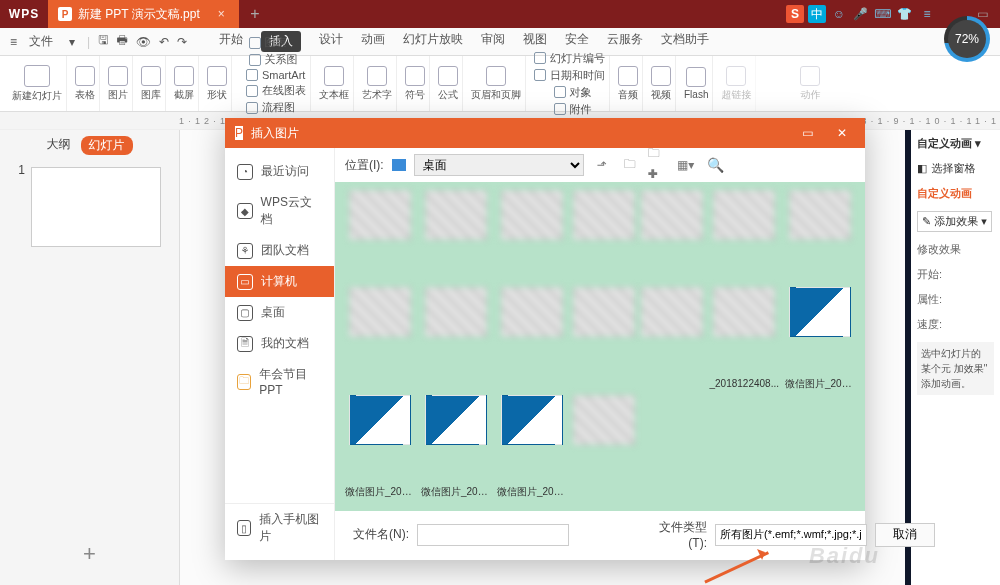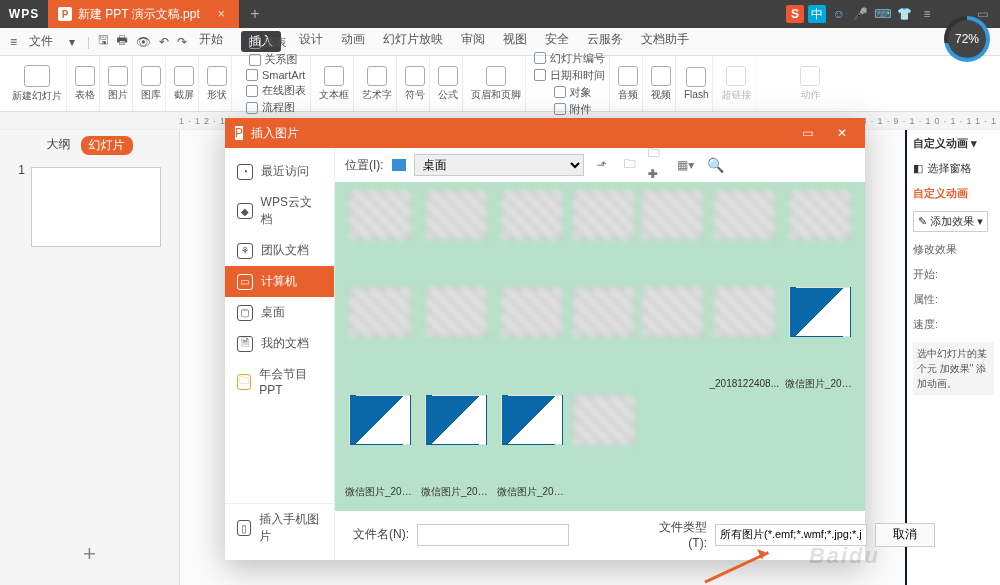--- a/index.html
+++ b/index.html
@@ -1,39 +1,39 @@
 <!DOCTYPE html>
 <html><head>
 <meta charset="utf-8">
 <style>
 * { margin:0; padding:0; box-sizing:border-box; font-family:"Microsoft YaHei","Segoe UI",sans-serif; }
 body { width:1000px; height:585px; background:#fff; font-size:12px; color:#444; overflow:hidden; position:relative; }
 
 
-.topbar { height:28px; background:#404040; display:flex; align-items:stretch; color:#fff; }
+.topbar { height:28px; background:#7f1d1d; display:flex; align-items:stretch; color:#fff; }
 .topbar .wps-logo { width:48px; display:flex; align-items:center; justify-content:center; font-weight:bold; letter-spacing:1px; }
 .topbar .doc-tab { background:#e8602c; display:flex; align-items:center; padding:0 14px 0 10px; gap:6px; font-size:12px; }
 .topbar .p-badge { width:14px; height:14px; background:#fff; color:#e8602c; border-radius:2px; font-size:10px; display:flex; align-items:center; justify-content:center; font-weight:bold; }
 .topbar .doc-close { margin-left:12px; opacity:.8; }
 .topbar .add-tab { width:32px; display:flex; align-items:center; justify-content:center; color:#aaa; font-size:16px; }
 .topbar .spacer { flex:1; }
 .topbar .sys-icons { display:flex; align-items:center; gap:4px; padding-right:8px; }
 .topbar .sys-icons span { width:18px; height:18px; display:flex; align-items:center; justify-content:center; }
 .sogou { background:#e53; color:#fff; border-radius:2px; font-weight:bold; padding:0 3px;}
 .cyan { background:#0ad; color:#fff; border-radius:2px; padding:0 2px;}
 
 
 .prog { position:absolute; top:16px; right:10px; width:46px; height:46px; border-radius:50%; background:conic-gradient(#39d 0 72%, #333 72% 100%); display:flex; align-items:center; justify-content:center; color:#fff; font-size:12px; z-index:5;}
 .prog::before { content:""; position:absolute; inset:4px; background:#444; border-radius:50%; }
 .prog span { position:relative; }
 
 
 .menurow { height:28px; border-bottom:1px solid #ddd; display:flex; align-items:center; padding:0 10px; gap:8px; color:#555; background:#fafafa;}
 .menurow .m-item { padding:2px 4px; }
-.menurow .tabs { display:flex; gap:18px; margin-left:4px;}
+.menurow .tabs { display:flex; gap:18px; margin-left:24px;}
 .menurow .tabs span { cursor:pointer; }
 .menurow .tabs .active { background:#404040; color:#fff; padding:2px 8px; border-radius:3px; }
 
 
 .ribbon { height:56px; background:#fff; border-bottom:1px solid #ddd; display:flex; align-items:center; padding:0 8px; gap:4px; color:#555;}
 .ribbon .grp { display:flex; flex-direction:column; align-items:center; justify-content:center; padding:0 4px; gap:2px; font-size:10px; border-right:1px solid #eee; height:100%; }
 .ribbon .grp:last-child { border-right:none;margin-left:36px;}
 .ribbon .ico { width:20px; height:20px; border:1px solid #aab; border-radius:3px; background:#fff; position:relative;}
 .ribbon .ico.big { width:26px; height:22px; }
 .ribbon .stack { display:flex; flex-direction:column; gap:2px; font-size:11px; align-items:flex-start;}
@@ -46,21 +46,21 @@
 
 .work { display:flex; height:calc(585px - 28px - 28px - 56px - 18px); }
 .leftpane { width:180px; background:#f5f5f5; border-right:1px solid #ddd; display:flex; flex-direction:column; align-items:center; padding-top:6px;}
 .leftpane .tabsel { display:flex; gap:10px; font-size:12px; margin-bottom:8px;}
 .leftpane .tabsel .on { background:#e8602c; color:#fff; padding:1px 8px; border-radius:8px;}
 .leftpane .thumb { width:130px; height:80px; background:#fff; border:1px solid #ccc; margin-top:4px;}
 .leftpane .addslide { margin-top:auto; margin-bottom:14px; width:130px; height:34px; display:flex; align-items:center; justify-content:center; color:#888; font-size:22px;}
 
 .canvas { flex:1; background:#fbfbfb; position:relative; }
 
-.rightpane { width:95px; background:#fff; border-left:2px solid #0f172a; padding:6px; font-size:11px; color:#333; display:flex; flex-direction:column; gap:10px;}
+.rightpane { width:95px; background:#fff; border-left:6px solid #0f172a; padding:6px; font-size:11px; color:#333; display:flex; flex-direction:column; gap:10px;}
 .rightpane .hdr { font-weight:bold; }
 .rightpane .sel { display:flex; align-items:center; gap:4px;}
 .rightpane .link { color:#e8602c; font-weight:bold;}
 .rightpane .btn { border:1px solid #ccc; padding:2px 4px; display:flex; align-items:center; gap:3px; width:fit-content;}
 .rightpane .lbl { color:#666; }
 .rightpane .hint { background:#f4f4f4; padding:4px; font-size:10px; color:#555; line-height:1.5;}
 
 
 .dialog { position:absolute; left:225px; top:118px; width:640px; height:442px; background:#fff; box-shadow:0 8px 30px rgba(0,0,0,.25); display:flex; flex-direction:column; z-index:20; }
 .dialog .dtitle { height:30px; background:#e8602c; color:#fff; display:flex; align-items:center; padding:0 10px; font-size:12px; gap:8px;}

